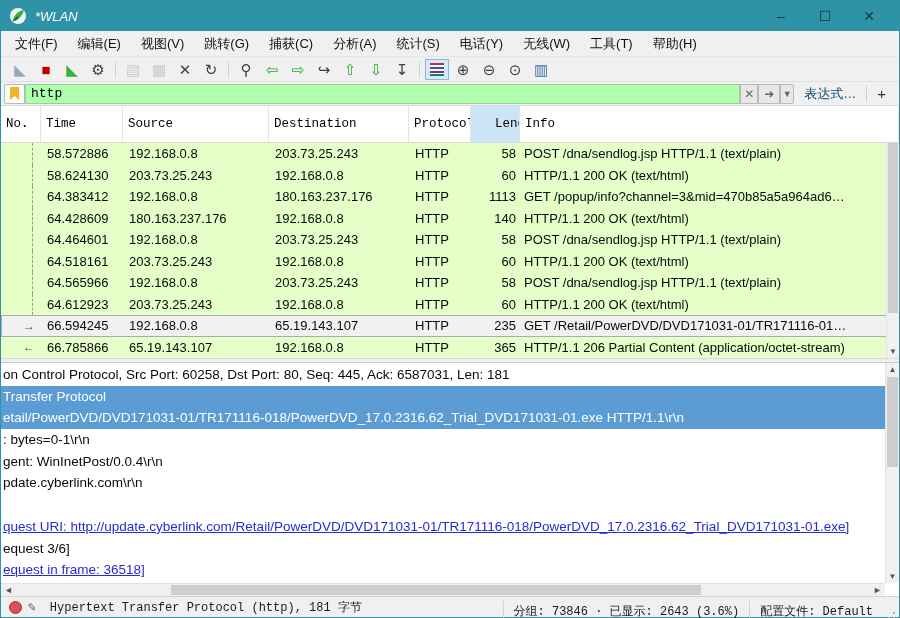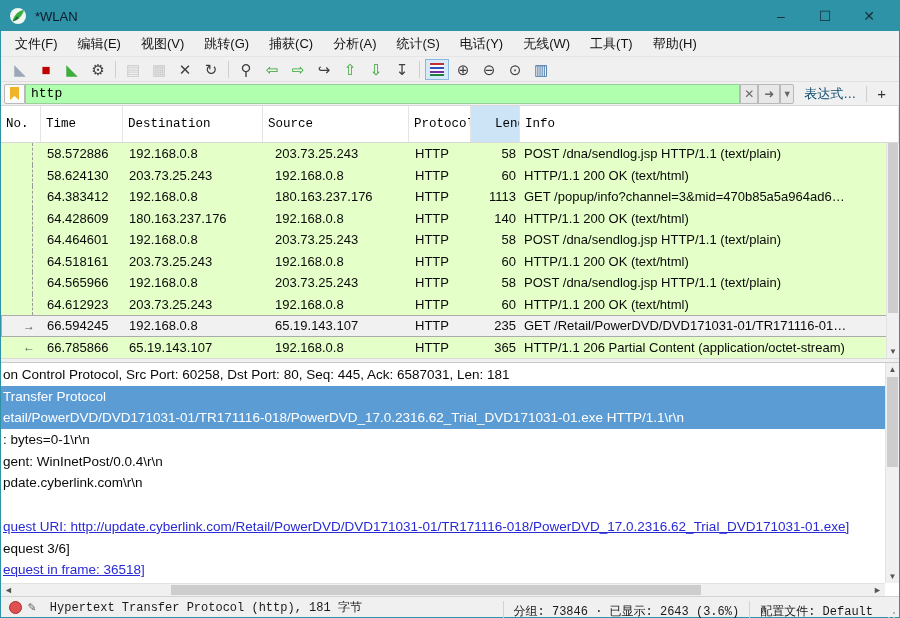--- a/index.html
+++ b/index.html
@@ -2,21 +2,21 @@
 <html><head>
 <meta charset="utf-8">
 <style>
   * { margin:0; padding:0; box-sizing:border-box; }
   html,body { width:900px; height:618px; overflow:hidden; font-family:"Liberation Sans",sans-serif; }
   .window { width:900px; height:618px; border:1px solid #2E93A6; display:flex; flex-direction:column; background:#fff; }
 
   
   .titlebar { height:30px; background:#2E93A6; display:flex; align-items:center; padding:0 8px; flex:0 0 auto; }
   .app-icon { width:18px; height:18px; margin-right:8px; display:inline-block; }
-  .title { color:#0f172a; font-size:13px; }
+  .title { color:#ffffff; font-size:13px;font-style:italic; }
   .win-controls { margin-left:auto; display:flex; }
   .win-btn { width:44px; height:28px; display:flex; align-items:center; justify-content:center; color:#143238; font-size:14px; cursor:default; }
 
   
   .menubar { height:26px; background:#F0F0F0; display:flex; align-items:center; padding-left:4px; font-size:13px; flex:0 0 auto; border-bottom:1px solid #E5E5E5; }
   .menu-item { padding:4px 10px; color:#111; }
 
   
   .toolbar { height:25px; background:#F0F0F0; display:flex; align-items:center; padding-left:6px; flex:0 0 auto; border-bottom:1px solid #E0E0E0; }
   .tb-btn { width:24px; height:21px; display:flex; align-items:center; justify-content:center; margin:0 1px; border:1px solid transparent; }
@@ -196,22 +196,22 @@
     <button class="f-btn f-apply">➜</button>
     <button class="f-btn f-drop">▼</button>
     <button class="expr-btn">表达式…</button>
     <span class="fb-sep"></span>
     <button class="add-btn">+</button>
   </div>
 
   <div class="pl-header" id="pl-header">
       <span class="hcell c0">No.</span>
       <span class="hcell c1">Time</span>
+      <span class="hcell c2">Source</span>
       <span class="hcell c3">Destination</span>
-      <span class="hcell c2">Source</span>
       <span class="hcell c4">Protocol</span>
       <span class="hcell c5 sorted">Length</span>
       <span class="hcell c6">Info</span>
     </div>
 
   <div class="pl-body">
     <div id="packet-rows">
         <div class="prow">
           <span class="pcell num c0">
             <span class="mark-dash"></span>

